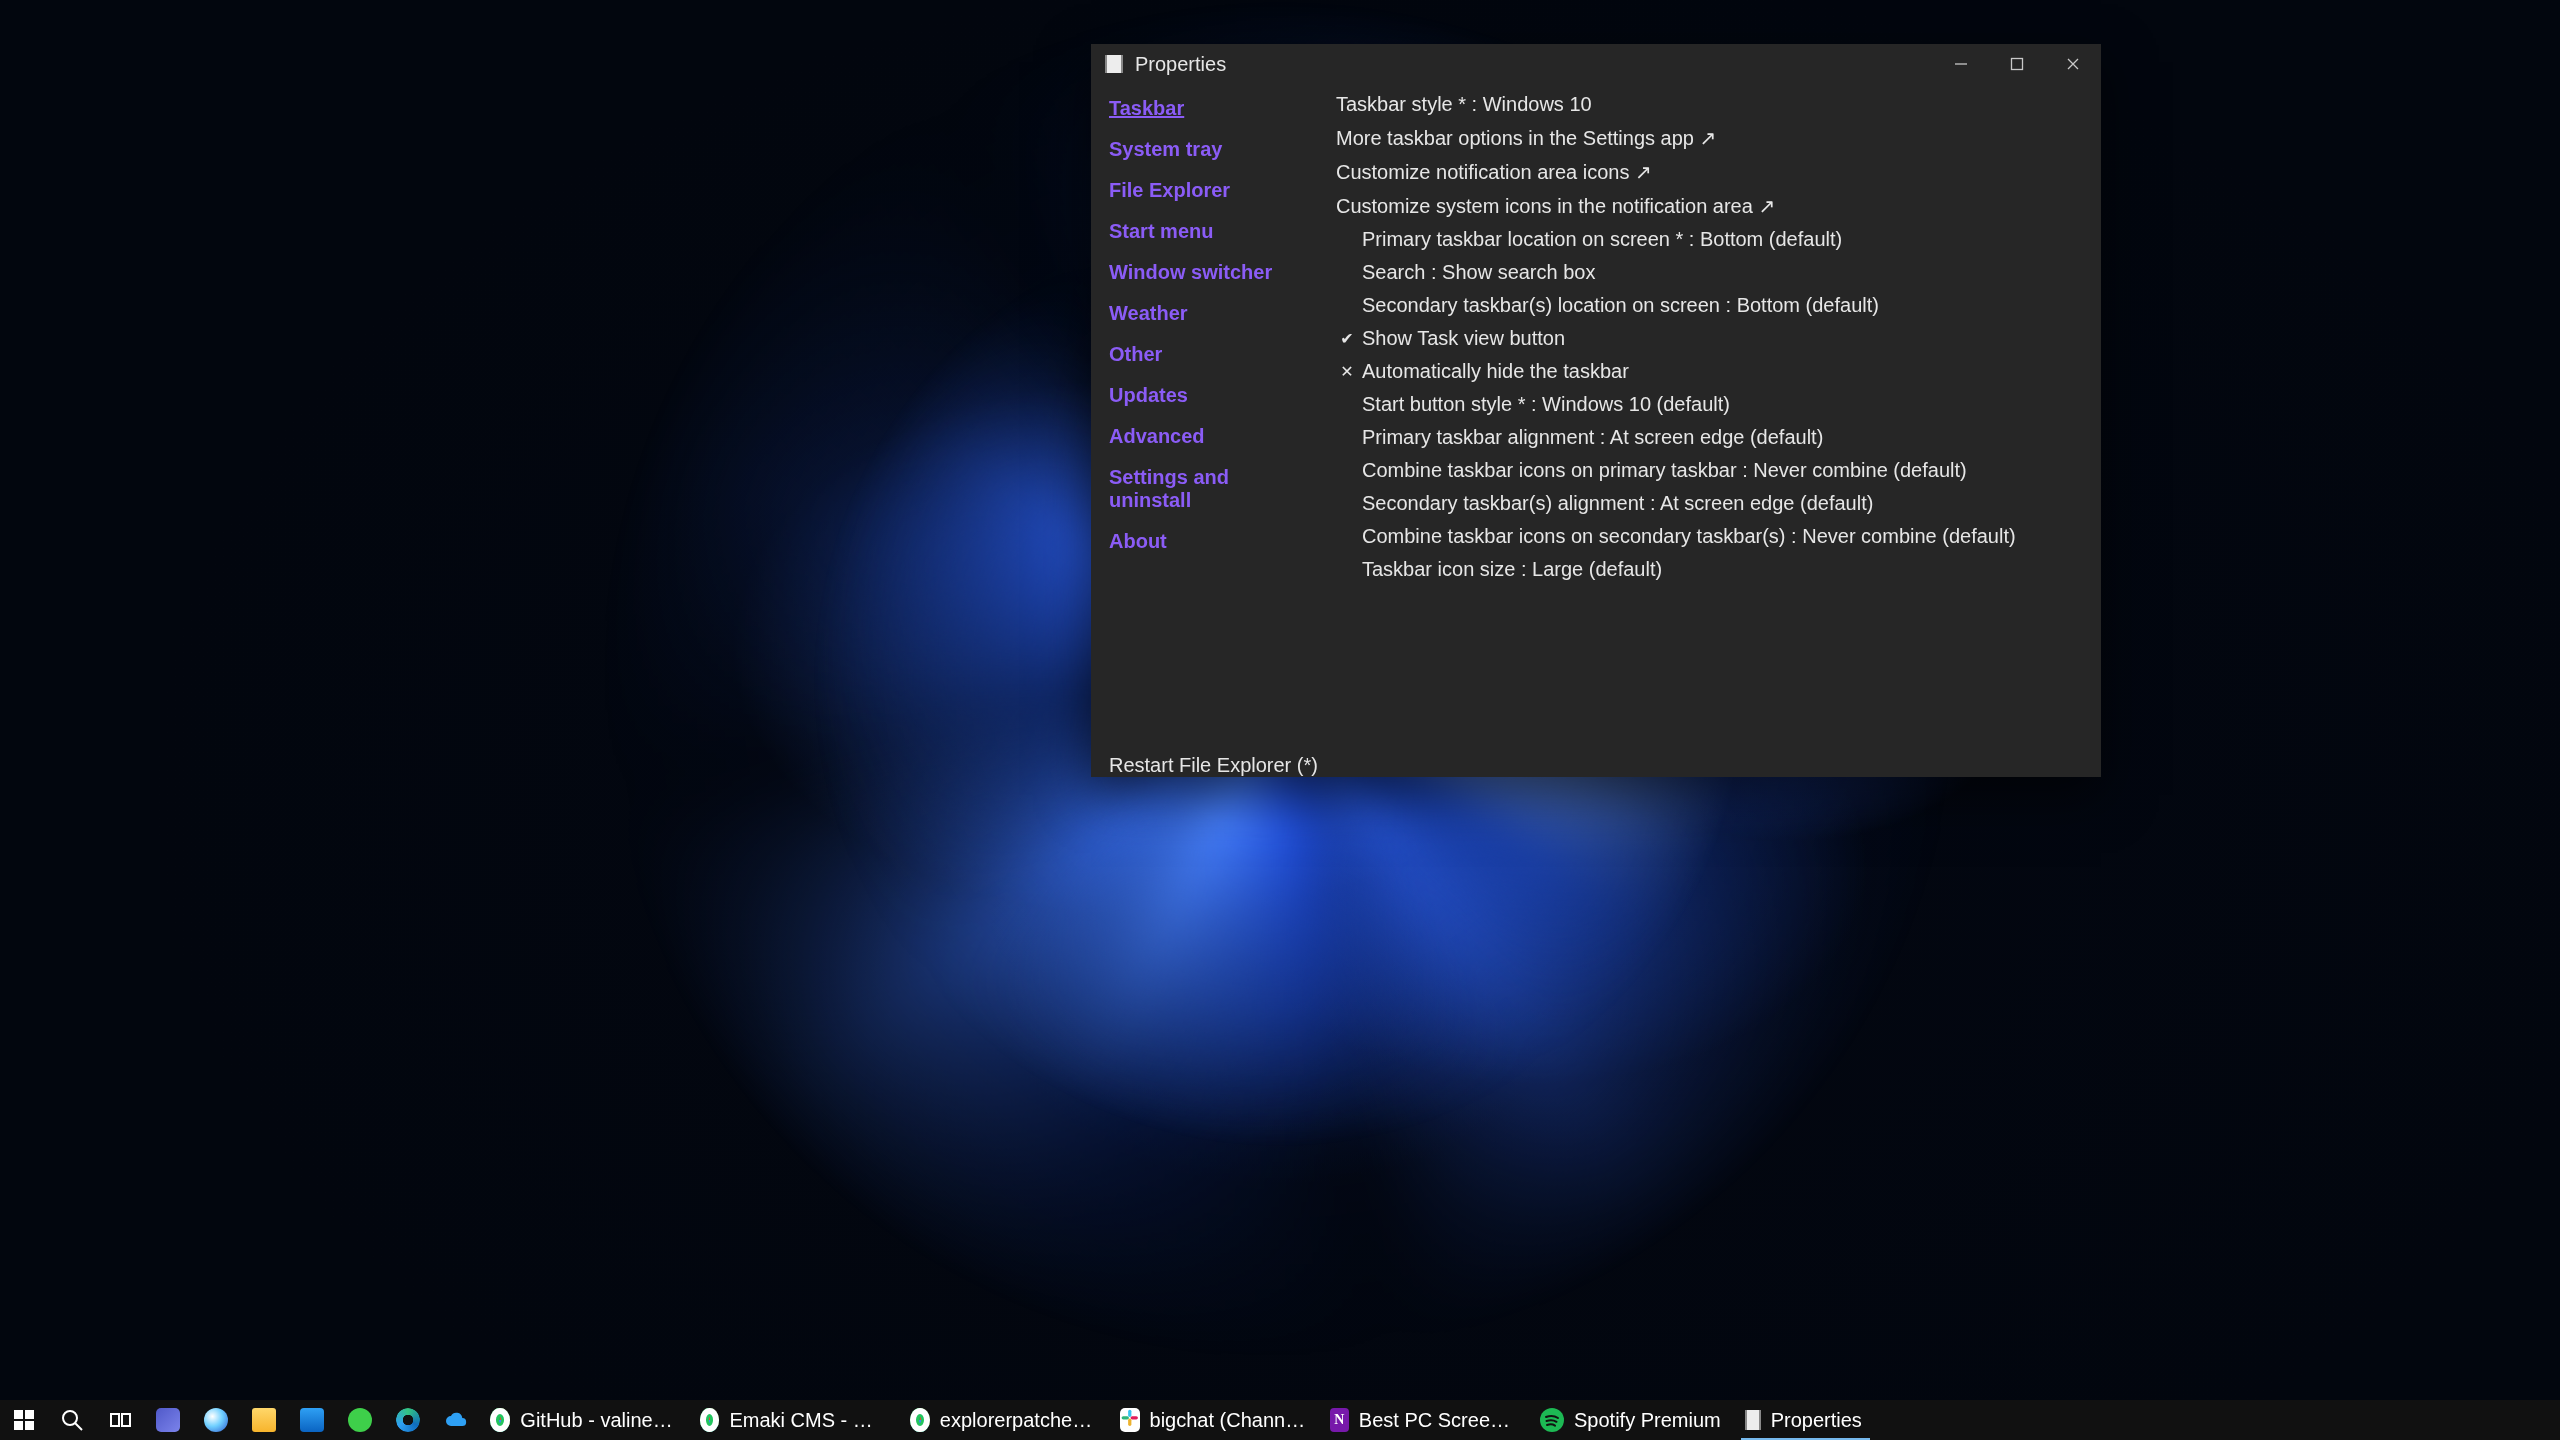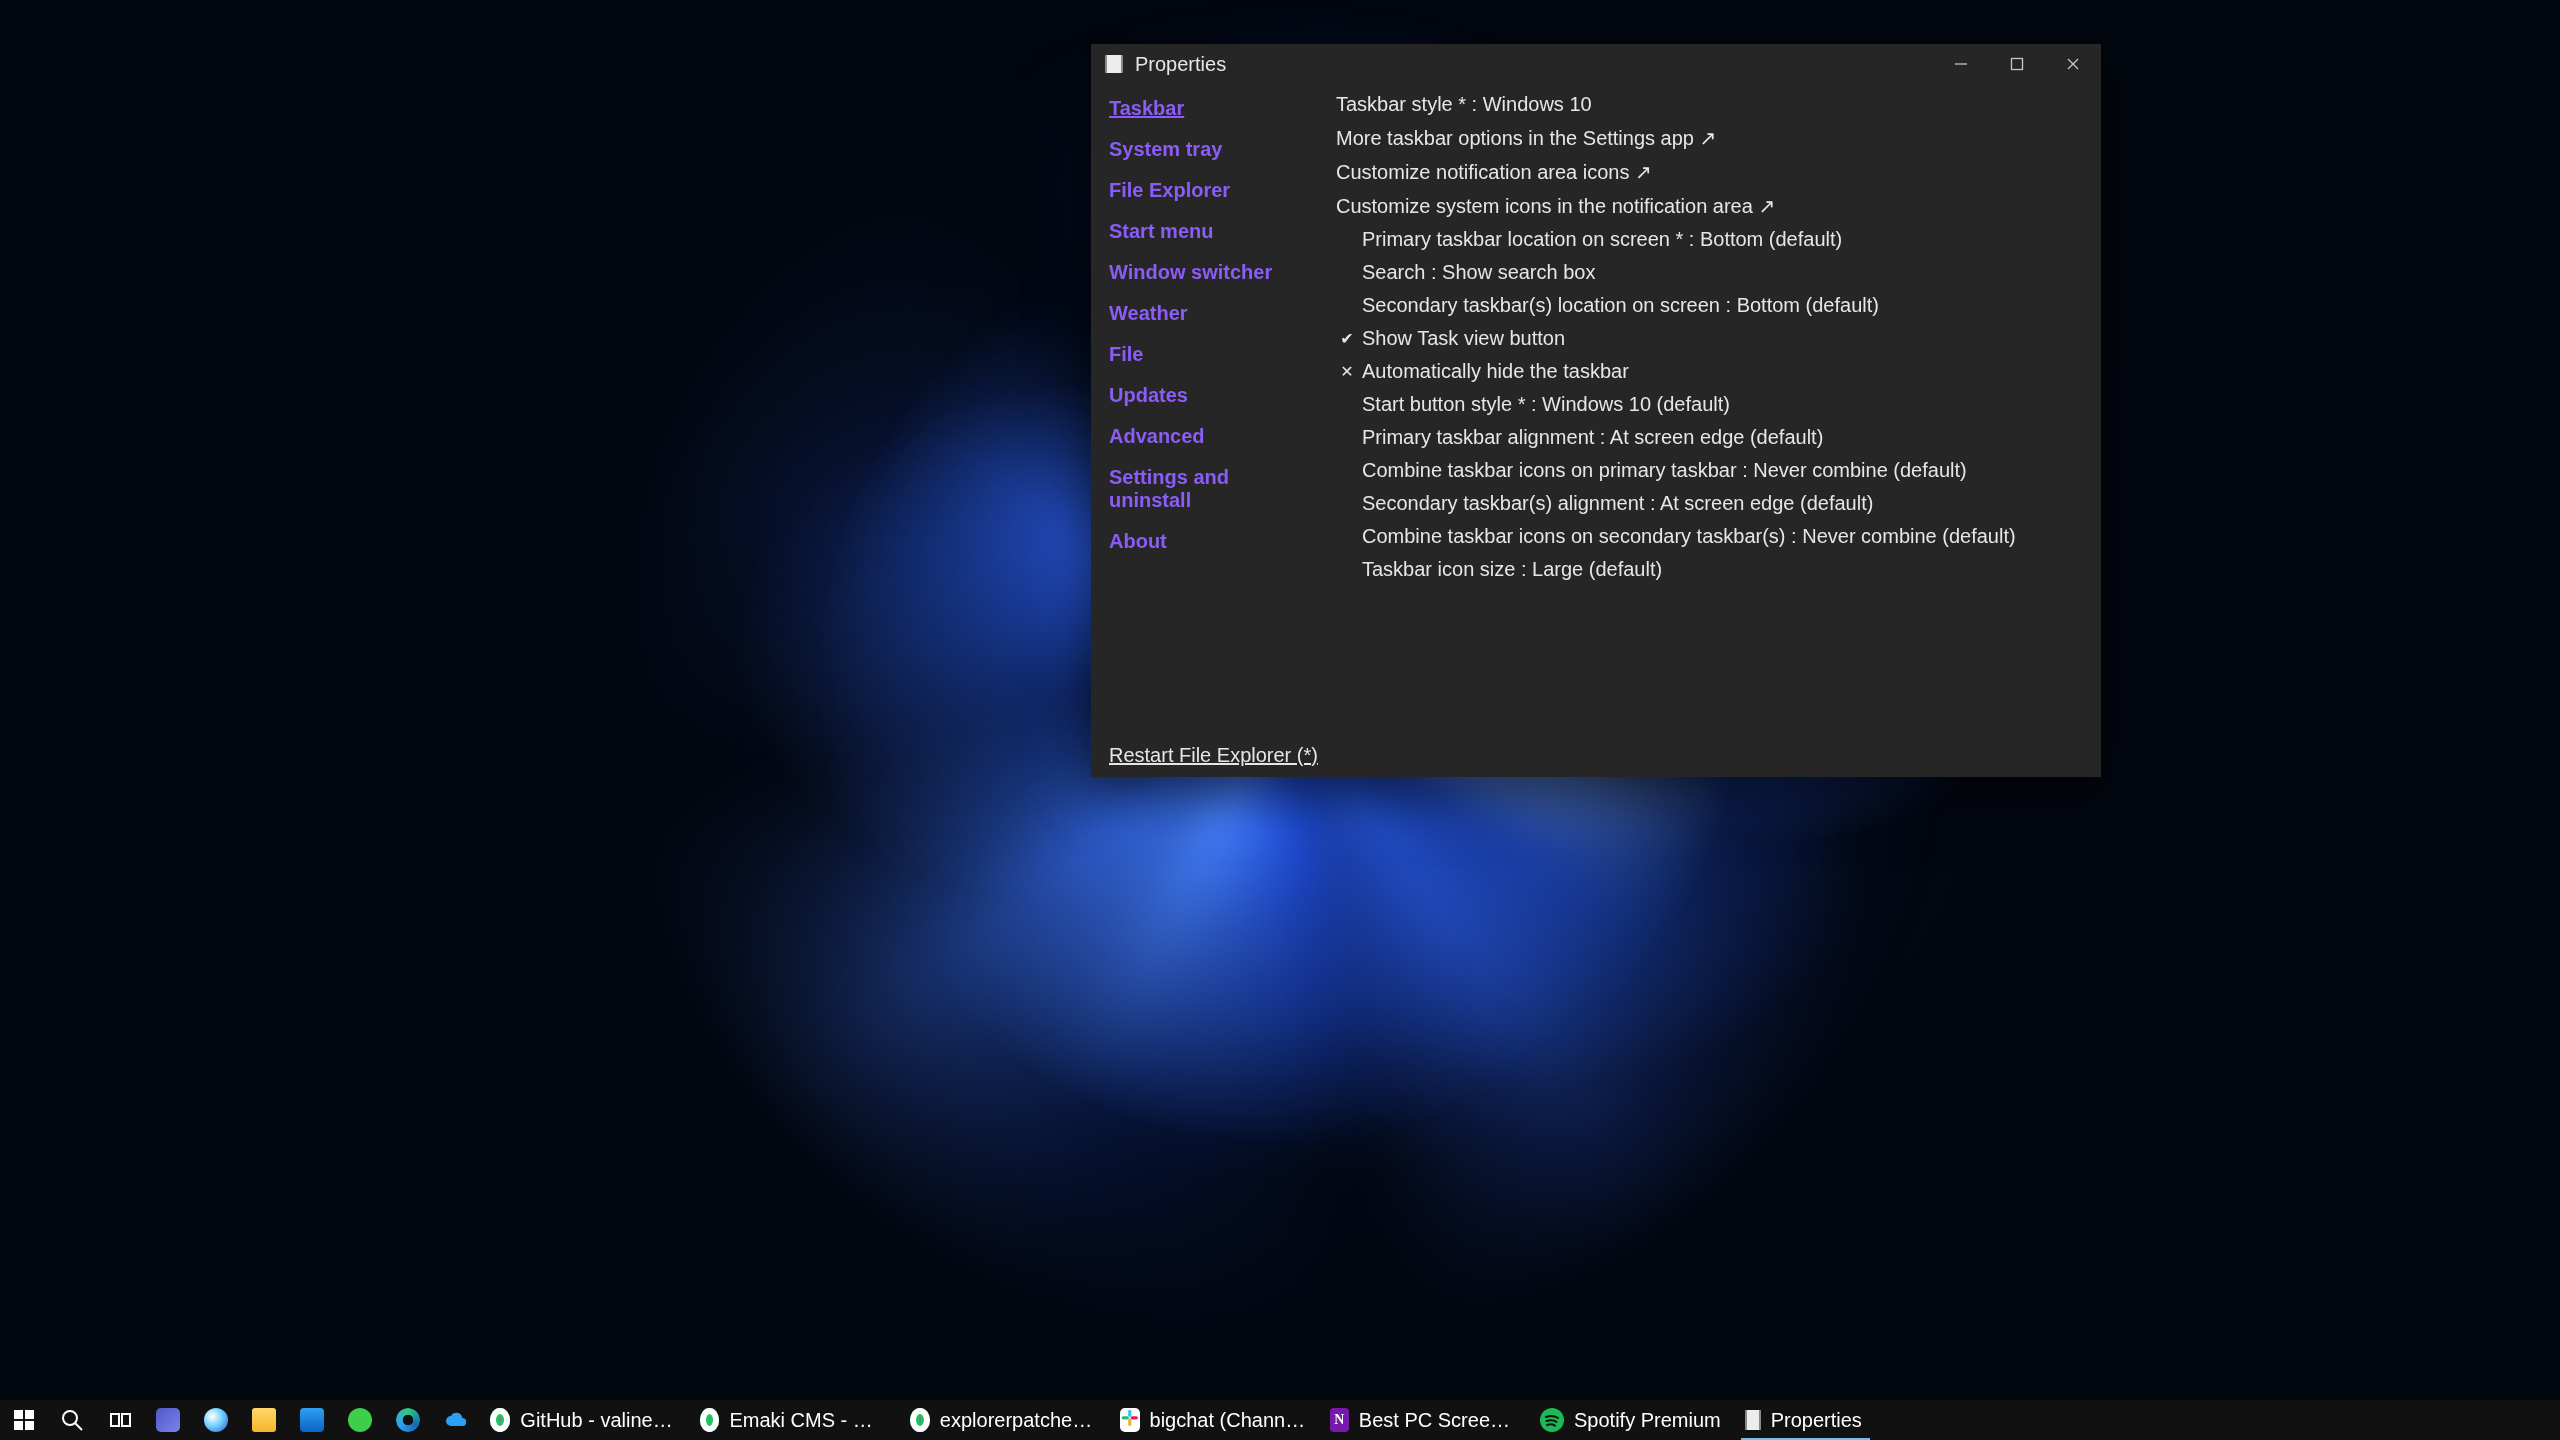--- a/index.html
+++ b/index.html
@@ -61,22 +61,22 @@
 
 #content { padding: 4px 24px 0 4px; font-size: 20px; color: #e6e6e6; margin-left: 16px; }
 #content .row { display: flex; align-items: center; padding: 5px 0; cursor: pointer; }
 #content .row .mark { width: 22px; text-align: center; font-size: 16px; margin-right: 4px; }
 #content .row.indent { padding-left: 0; }
 #content .row.indent .mark { margin-left: 0; }
 #content .row.noindent .mark { width: 0; margin-right: 0; }
 #content .row.link span:last-child::after { content: " ↗"; }
 
 #restart-row {
-  grid-column: 1 / -1; display: flex; align-items: center; padding-left: 18px;
-  font-size: 20px; text-decoration: underline; cursor: pointer; color: #e6e6e6;
+  grid-column: 1 / -1; display: flex; align-items: flex-end; padding-left: 18px;
+  font-size: 20px; cursor: pointer; color: #e6e6e6;
 }
 
 
 #taskbar {
   position: absolute; left: 0; right: 0; bottom: 0; height: 40px;
   background: #111; display: flex; align-items: center;
 }
 #taskbar .tb-icon, #taskbar .tb-app {
   height: 40px; display: flex; align-items: center; justify-content: center;
   color: #fff; position: relative;
@@ -121,21 +121,21 @@
     </div>
   </div>
 
   <div id="sidebar">
       <div class="nav-item active">Taskbar</div>
       <div class="nav-item">System tray</div>
       <div class="nav-item">File Explorer</div>
       <div class="nav-item">Start menu</div>
       <div class="nav-item">Window switcher</div>
       <div class="nav-item">Weather</div>
-      <div class="nav-item">File</div>
+      <div class="nav-item">Other</div>
       <div class="nav-item">Updates</div>
       <div class="nav-item">Advanced</div>
       <div class="nav-item">Settings and uninstall</div>
       <div class="nav-item">About</div>
     </div>
 
   <div id="content">
       <div class="row noindent">
         <span class="mark" style="width: 0px; margin-right: 0px;"></span>
         <span>Taskbar style * : Windows 10</span>

